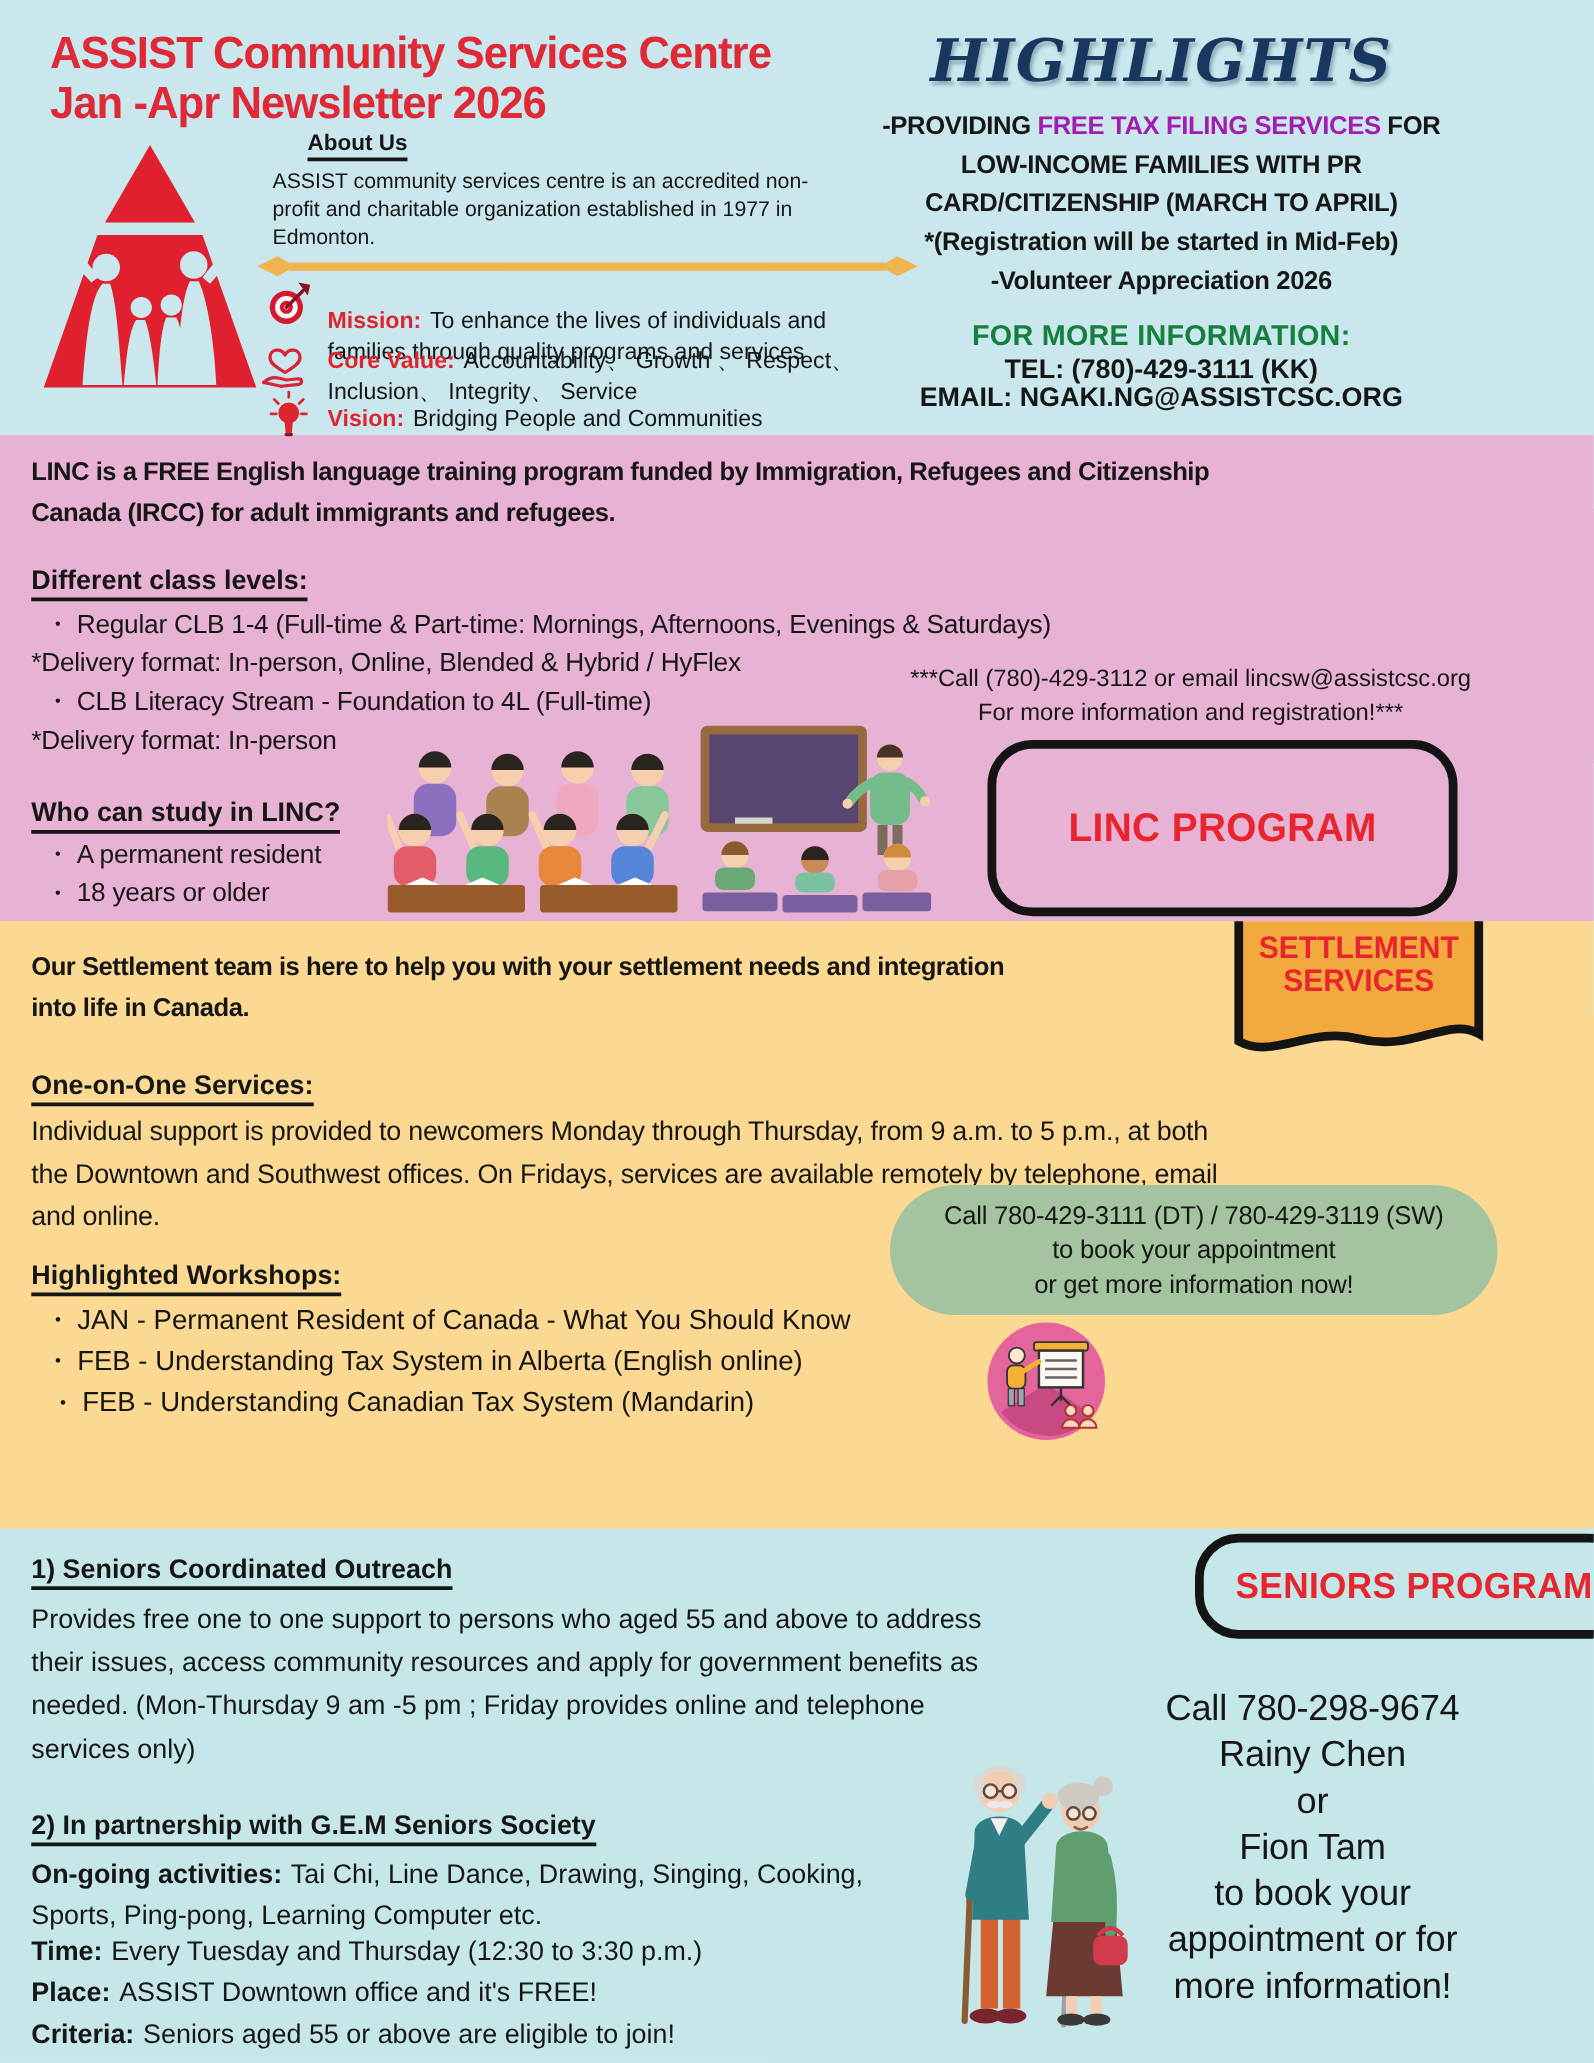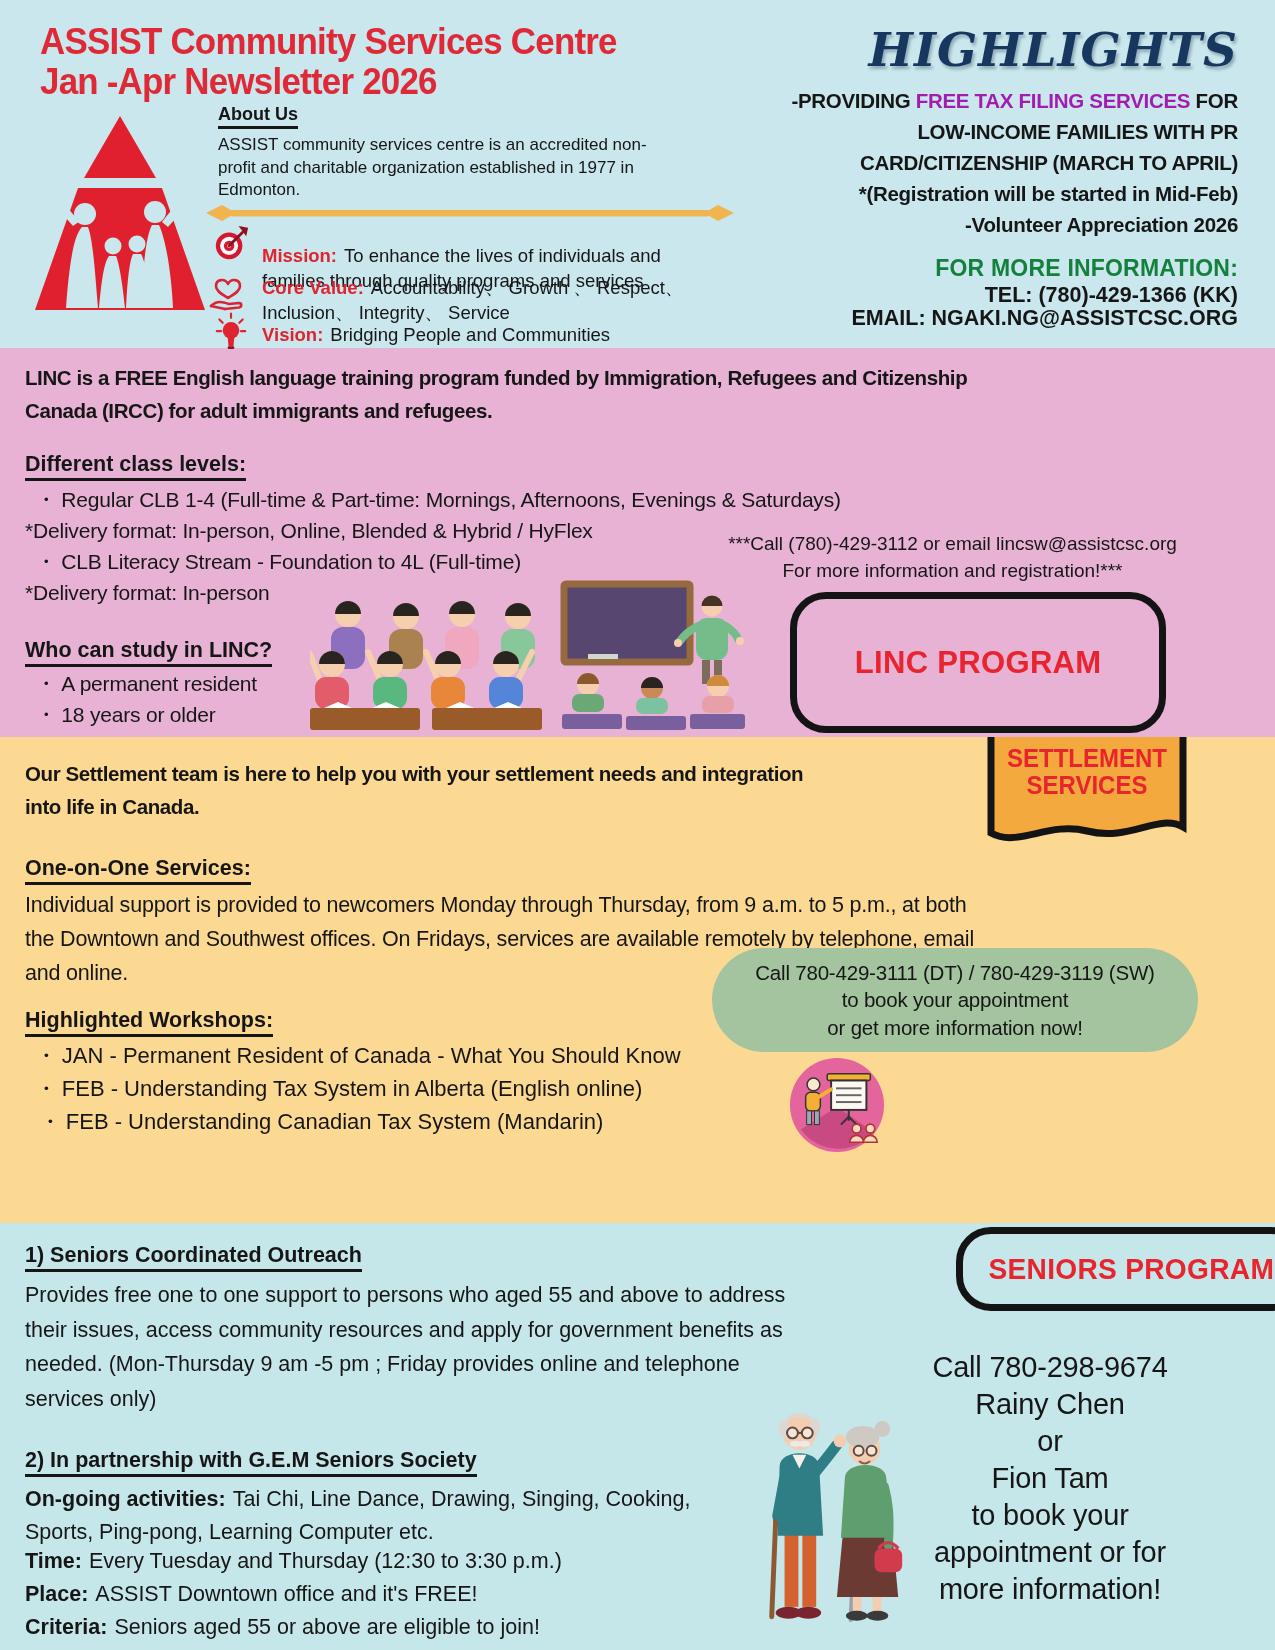--- a/index.html
+++ b/index.html
@@ -18,24 +18,24 @@
   .pre{white-space:pre-line;}
   .underlined{font-weight:bold;border-bottom:3px solid #161616;display:inline-block;padding-bottom:1px;}
   .bullet::before{content:"•";font-size:0.62em;margin-right:13px;vertical-align:3px;}
   .redtxt{color:#a21caf;font-weight:bold;}
   .label{color:#e0242f;font-weight:bold;margin-right:7px;}
   .blabel{font-weight:bold;margin-right:7px;}
   
   .main-title{left:40px;top:22px;font-size:36px;line-height:40px;font-weight:bold;
     color:#e02936;letter-spacing:-0.8px;transform:scaleX(0.97);transform-origin:left top;}
   .about-box{left:218px;top:104px;width:490px;}
-  .about-h{font-size:18px;}
+  .about-h{font-size:18px;margin-left:28px;}
   .about-p{font-size:17px;line-height:22.5px;margin-top:5px;}
   .vrow-text{font-size:18.5px;line-height:25px;width:440px;}
-  .hl-col{left:740px;top:22px;width:498px;text-align:right;}
+  .hl-col{left:680px;top:22px;width:498px;text-align:center;}
   .hl-title{font-family:"DejaVu Serif",serif;font-style:italic;font-weight:bold;
     font-size:47px;color:#17375f;letter-spacing:1px;text-shadow:2px 3px 3px rgba(15,35,70,.3);}
   .hl-body{margin-top:8px;font-size:20.5px;line-height:31px;font-weight:bold;letter-spacing:-0.3px;}
   .hl-more{margin-top:15px;font-size:23px;font-weight:bold;color:#15803d;letter-spacing:0.2px;}
   .hl-tel{font-size:21.5px;font-weight:bold;line-height:23px;margin-top:2px;}
   .hl-email{font-size:21.5px;font-weight:bold;line-height:23px;}
   
   .sec-intro{font-size:20.5px;line-height:33px;font-weight:bold;letter-spacing:-0.4px;}
   .p-head{font-size:21.5px;}
   .p-line{font-size:21px;letter-spacing:-0.2px;}
@@ -142,21 +142,21 @@
 <div class="abs hl-col">
   <div class="hl-title">HIGHLIGHTS</div>
   <div class="hl-body">
     <div><span>-PROVIDING </span><span class="redtxt">FREE TAX FILING SERVICES</span><span> FOR</span></div>
     <div>LOW-INCOME FAMILIES WITH PR</div>
     <div>CARD/CITIZENSHIP (MARCH TO APRIL)</div>
     <div>*(Registration will be started in Mid-Feb)</div>
     <div>-Volunteer Appreciation 2026</div>
   </div>
   <div class="hl-more">FOR MORE INFORMATION:</div>
-  <div class="hl-tel">TEL: (780)-429-1366 (KK)</div>
+  <div class="hl-tel">TEL: (780)-429-3111 (KK)</div>
   <div class="hl-email">EMAIL: NGAKI.NG@ASSISTCSC.ORG</div>
 </div>
 
 <div class="abs sec-intro pre" style="left:25px;top:361px;width:1180px;">LINC is a FREE English language training program funded by Immigration, Refugees and Citizenship
 Canada (IRCC) for adult immigrants and refugees.</div>
 
 <span class="abs underlined p-head" style="left:25px;top:452px;">Different class levels:</span>
 <div class="abs p-line bullet" style="left:44px;top:488px;">Regular CLB 1-4 (Full-time &amp; Part-time: Mornings, Afternoons, Evenings &amp; Saturdays)</div>
 <div class="abs p-line" style="left:25px;top:519px;text-align:center;">*Delivery format: In-person, Online, Blended &amp; Hybrid / HyFlex</div>
 <div class="abs p-line bullet" style="left:44px;top:550px;">CLB Literacy Stream - Foundation to 4L (Full-time)</div>

